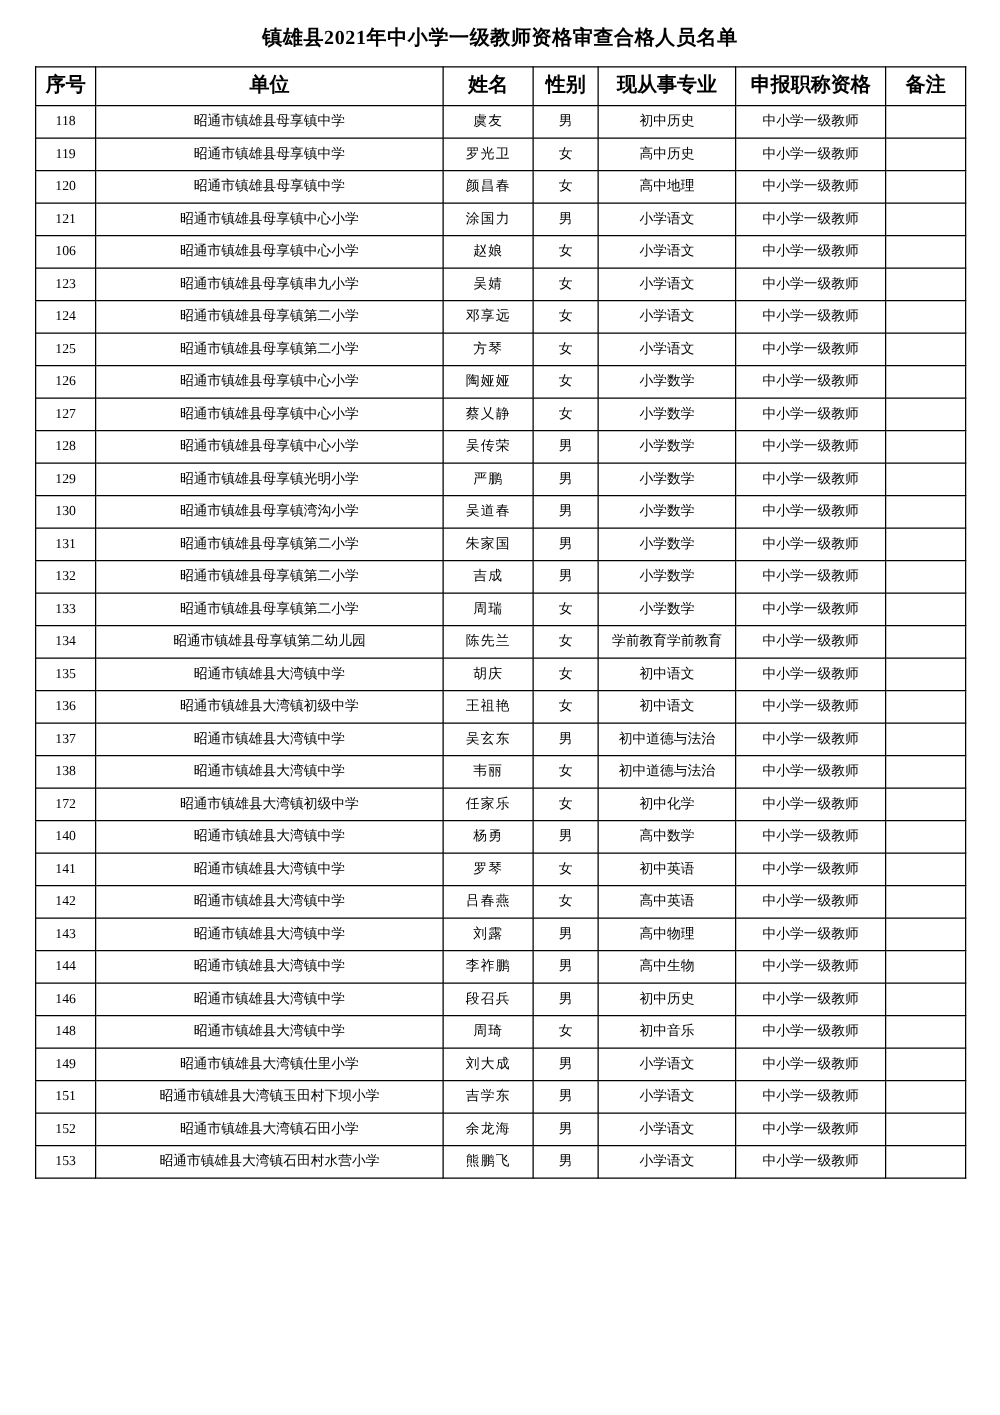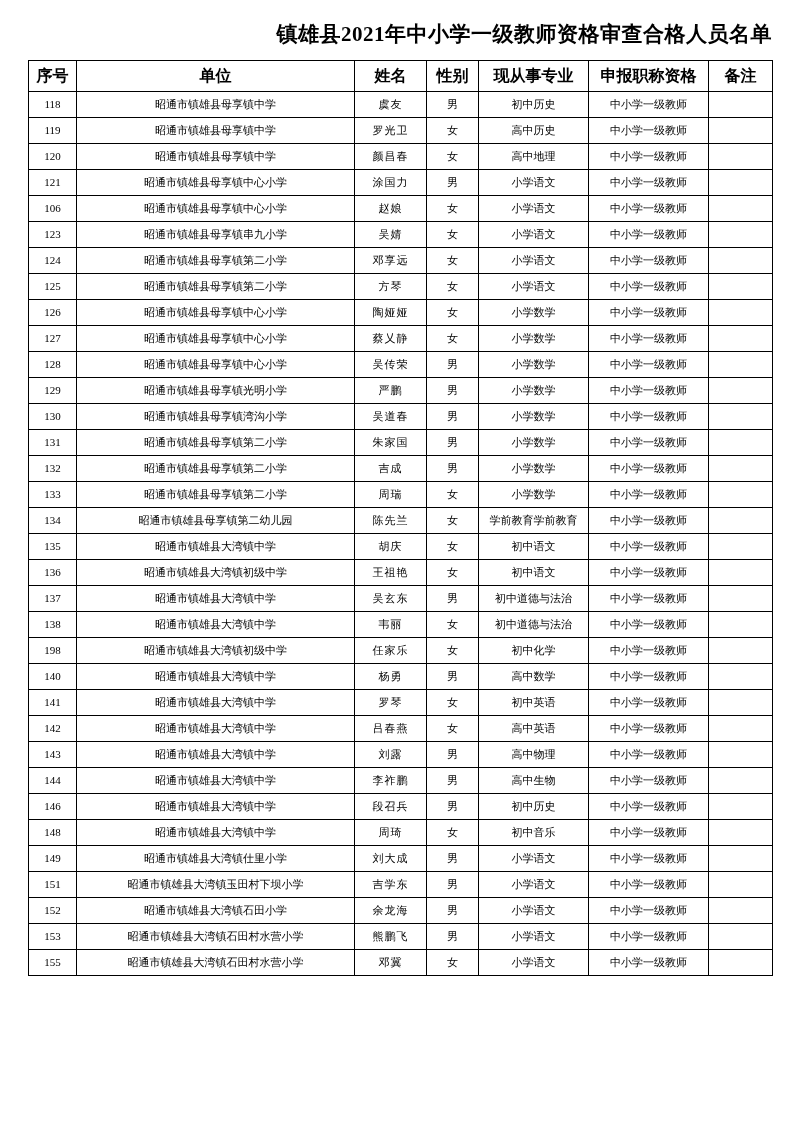--- a/index.html
+++ b/index.html
@@ -14,22 +14,22 @@
     color: #000000;
   }
   .page {
     width: 800px;
     height: 1132px;
     box-sizing: border-box;
     padding: 14px 28px 0 28px;
     position: relative;
   }
   .doc-title {
-    text-align: right;
-    font-size: 21px;
+    text-align: center;
+    font-size: 16px;
     font-weight: bold;
     letter-spacing: 0.5px;
     margin: 6px 0 12px 0;
     font-family: "Liberation Serif", "DejaVu Serif", serif;
   }
   table.roster {
     border-collapse: collapse;
     width: 744px;
     margin: 0 auto;
     table-layout: fixed;
@@ -278,21 +278,21 @@
         <tr>
           <td class="seq">138</td>
           <td class="unit">昭通市镇雄县大湾镇中学</td>
           <td class="name">韦丽</td>
           <td class="gender">女</td>
           <td class="major">初中道德与法治</td>
           <td class="title">中小学一级教师</td>
           <td class="remark"></td>
         </tr>
         <tr>
-          <td class="seq">198</td>
+          <td class="seq">172</td>
           <td class="unit">昭通市镇雄县大湾镇初级中学</td>
           <td class="name">任家乐</td>
           <td class="gender">女</td>
           <td class="major">初中化学</td>
           <td class="title">中小学一级教师</td>
           <td class="remark"></td>
         </tr>
         <tr>
           <td class="seq">140</td>
           <td class="unit">昭通市镇雄县大湾镇中学</td>
@@ -381,28 +381,19 @@
           <td class="gender">男</td>
           <td class="major">小学语文</td>
           <td class="title">中小学一级教师</td>
           <td class="remark"></td>
         </tr>
         <tr>
           <td class="seq">153</td>
           <td class="unit">昭通市镇雄县大湾镇石田村水营小学</td>
           <td class="name">熊鹏飞</td>
           <td class="gender">男</td>
-          <td class="major">小学语文</td>
-          <td class="title">中小学一级教师</td>
-          <td class="remark"></td>
-        </tr>
-        <tr>
-          <td class="seq">155</td>
-          <td class="unit">昭通市镇雄县大湾镇石田村水营小学</td>
-          <td class="name">邓冀</td>
-          <td class="gender">女</td>
           <td class="major">小学语文</td>
           <td class="title">中小学一级教师</td>
           <td class="remark"></td>
         </tr>
       </tbody>
   </table>
 </div>
 
 </body></html>

